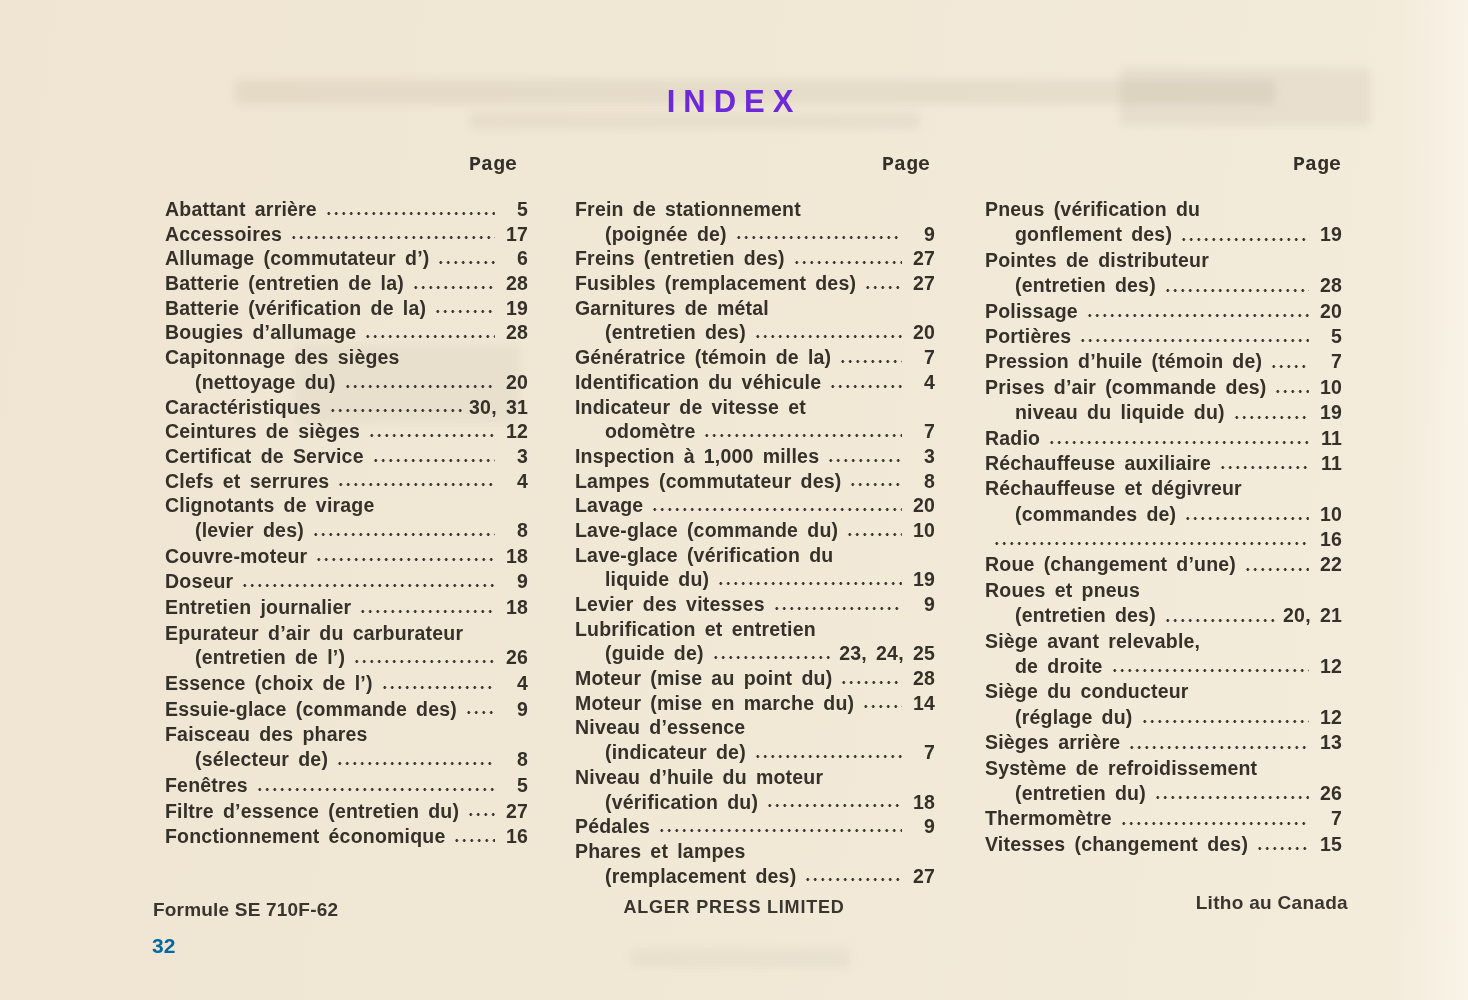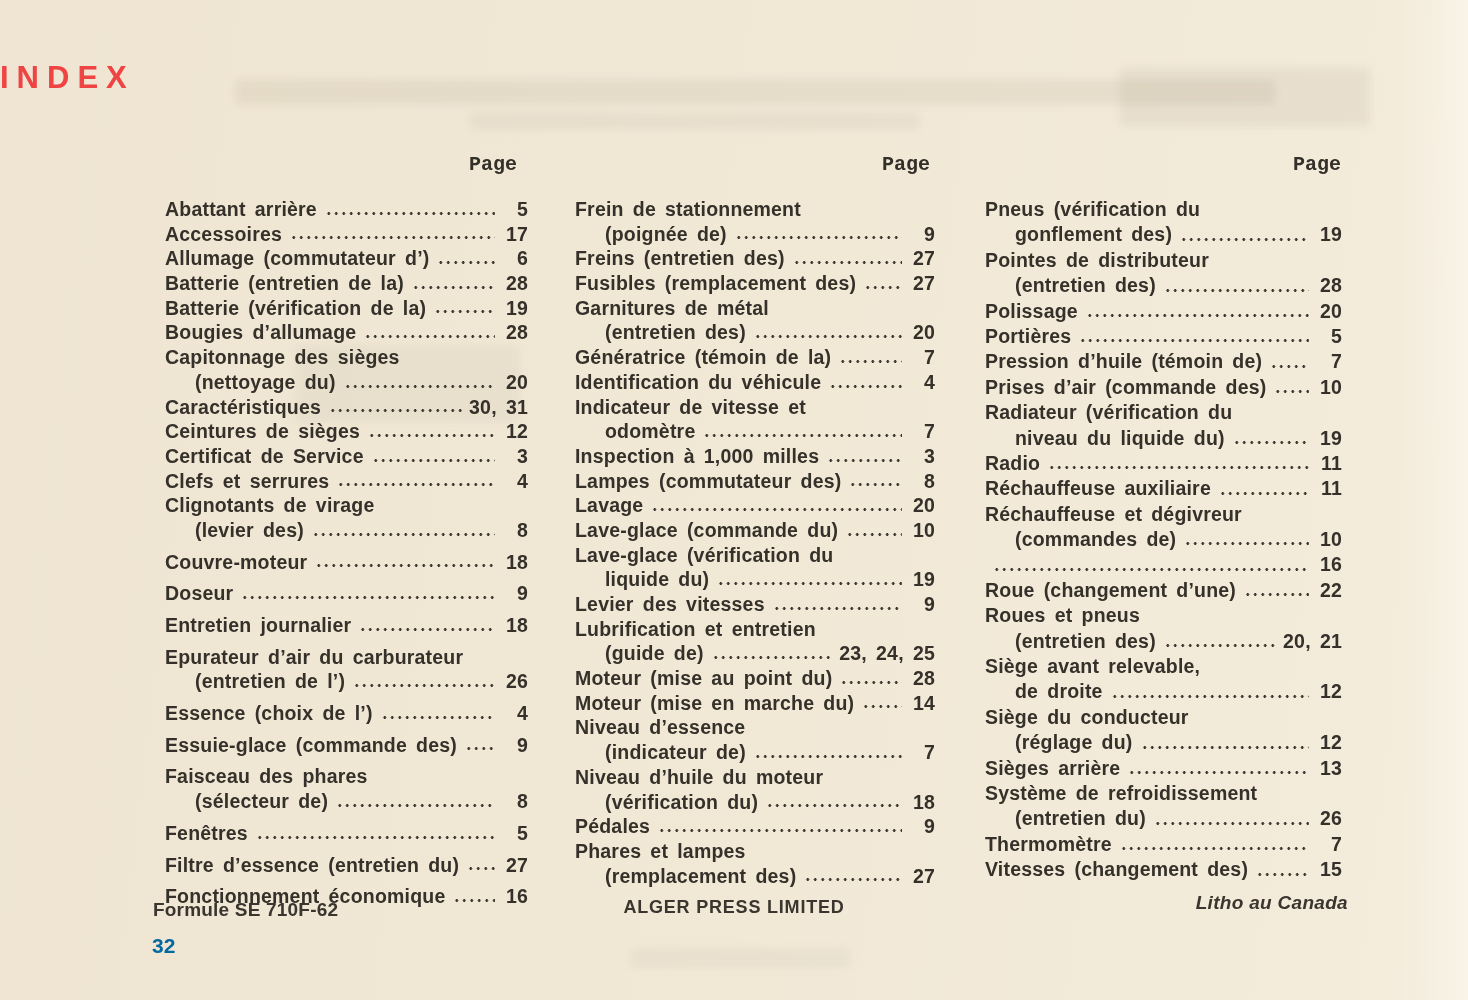--- a/index.html
+++ b/index.html
@@ -14,53 +14,53 @@
   .edge-right{position:absolute;right:0;top:0;width:72px;height:100%;
     background:linear-gradient(to right, rgba(255,253,246,0), rgba(255,253,246,0.45));}
 
   .ghost{position:absolute;filter:blur(4px);border-radius:4px;pointer-events:none;}
   #g1{left:235px;top:80px;width:1040px;height:24px;background:rgba(125,113,92,0.10);}
   #g2{left:470px;top:113px;width:450px;height:16px;background:rgba(125,113,92,0.08);}
   #g3{left:1120px;top:68px;width:250px;height:58px;background:rgba(125,113,92,0.09);}
   #g4{left:295px;top:345px;width:225px;height:78px;background:rgba(125,113,92,0.06);}
   #g5{left:630px;top:948px;width:220px;height:20px;background:rgba(125,113,92,0.06);}
 
-  .title{position:absolute;top:60px;left:0;right:0;
-    font-size:31px;font-weight:bold;letter-spacing:8px;color:#ef4444;}
+  .title{position:absolute;top:84px;left:0;right:0;text-align:center;
+    font-size:31px;font-weight:bold;letter-spacing:8px;color:#6d28d9;}
 
   .page-h{position:absolute;top:153px;font-size:20px;font-weight:bold;
     text-align:right;color:#332f29;font-family:Liberation Mono, monospace;}
   #ph1{left:165px;width:352px;}
   #ph2{left:575px;width:355px;}
   #ph3{left:985px;width:356px;}
 
   .col{position:absolute;top:197px;}
   #col1{left:165px;width:363px;}
   #col2{left:575px;width:360px;}
   #col3{left:985px;width:357px;}
 
   .row{display:flex;white-space:nowrap;font-weight:bold;font-size:19.5px;
     letter-spacing:0.2px;word-spacing:3.5px;color:#35312a;}
   #col1 .row,#col2 .row{height:24.7px;line-height:24.7px;}
   #col3 .row{height:25.4px;line-height:25.4px;}
-  #col1 .row.gap{margin-top:7px;}
+  #col1 .row.gap{margin-top:1px;}
   .row.indent .label{padding-left:30px;}
   .label{flex:0 0 auto;}
   .leader{flex:1 1 auto;min-width:6px;margin:0 7px 0 8px;
     background-image:radial-gradient(circle,#3a352e 1.25px, rgba(58,53,46,0) 1.6px);
     background-size:7.5px 7px;background-repeat:repeat-x;
     background-position:0 calc(100% - 5px);}
   .pagenum{flex:0 0 auto;text-align:right;min-width:26px;}
 
   .f-left{position:absolute;left:153px;top:899px;font-size:19px;font-weight:bold;
     letter-spacing:0.2px;color:#3a352e;}
   .f-center{position:absolute;left:50%;top:897px;transform:translateX(-50%);
     font-size:18px;font-weight:bold;letter-spacing:0.8px;color:#3a352e;text-align:right;}
   .f-right{position:absolute;right:120px;top:892px;font-size:19px;font-weight:bold;
-    letter-spacing:0.3px;color:#3a352e;font-style:italic;}
+    letter-spacing:0.3px;color:#3a352e;}
   .folio{position:absolute;left:152px;top:934px;font-size:21px;font-weight:bold;color:#0369a1;}
 </style>
 </head>
 <body>
 
 <div class="page">
 
   <div class="ghost" id="g1"></div>
   <div class="ghost" id="g2"></div>
   <div class="ghost" id="g3"></div>
@@ -354,23 +354,20 @@
       <div class="row">
         <span class="label">Pression d’huile (témoin de)</span>
         <span class="leader"></span>
         <span class="pagenum">7</span>
       </div>
       <div class="row">
         <span class="label">Prises d’air (commande des)</span>
         <span class="leader"></span>
         <span class="pagenum">10</span>
       </div>
-      <div class="row">
-        <span class="label">Radiateur (vérification du</span>
-      </div>
       <div class="row indent">
         <span class="label">niveau du liquide du)</span>
         <span class="leader"></span>
         <span class="pagenum">19</span>
       </div>
       <div class="row">
         <span class="label">Radio</span>
         <span class="leader"></span>
         <span class="pagenum">11</span>
       </div>

